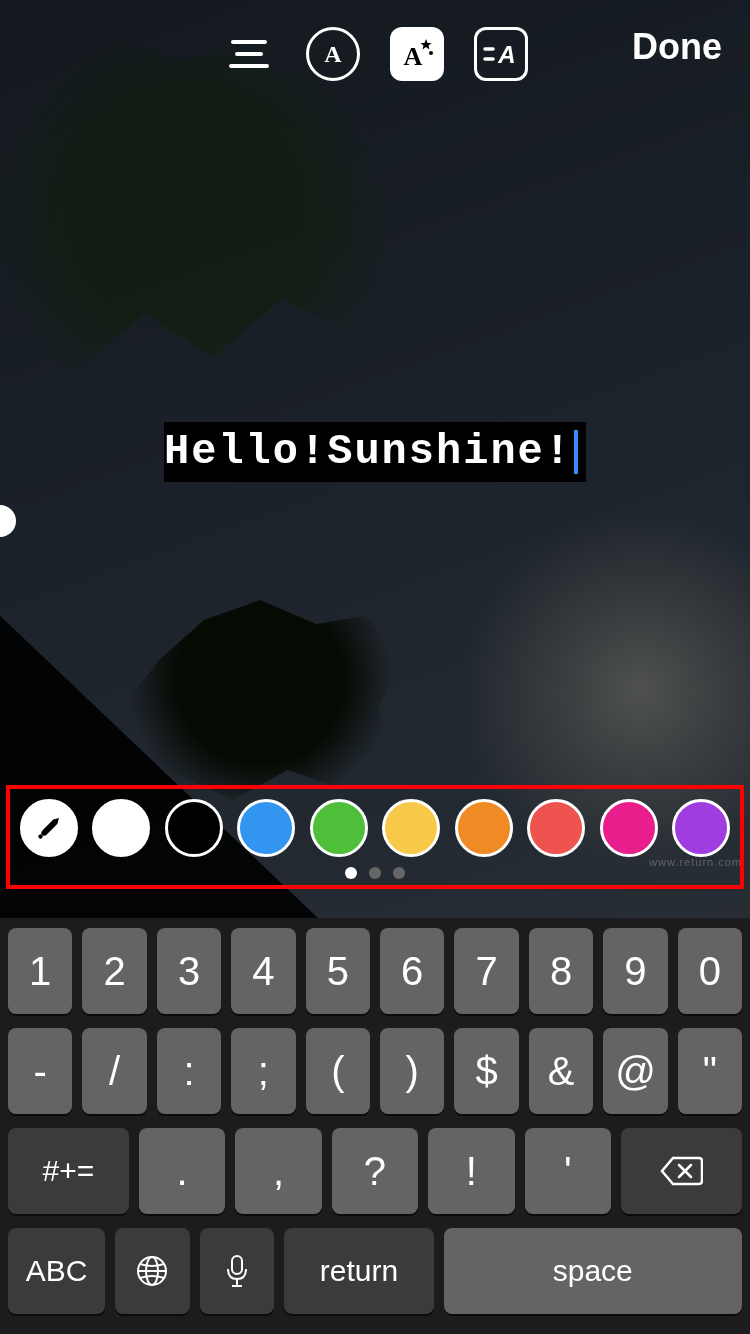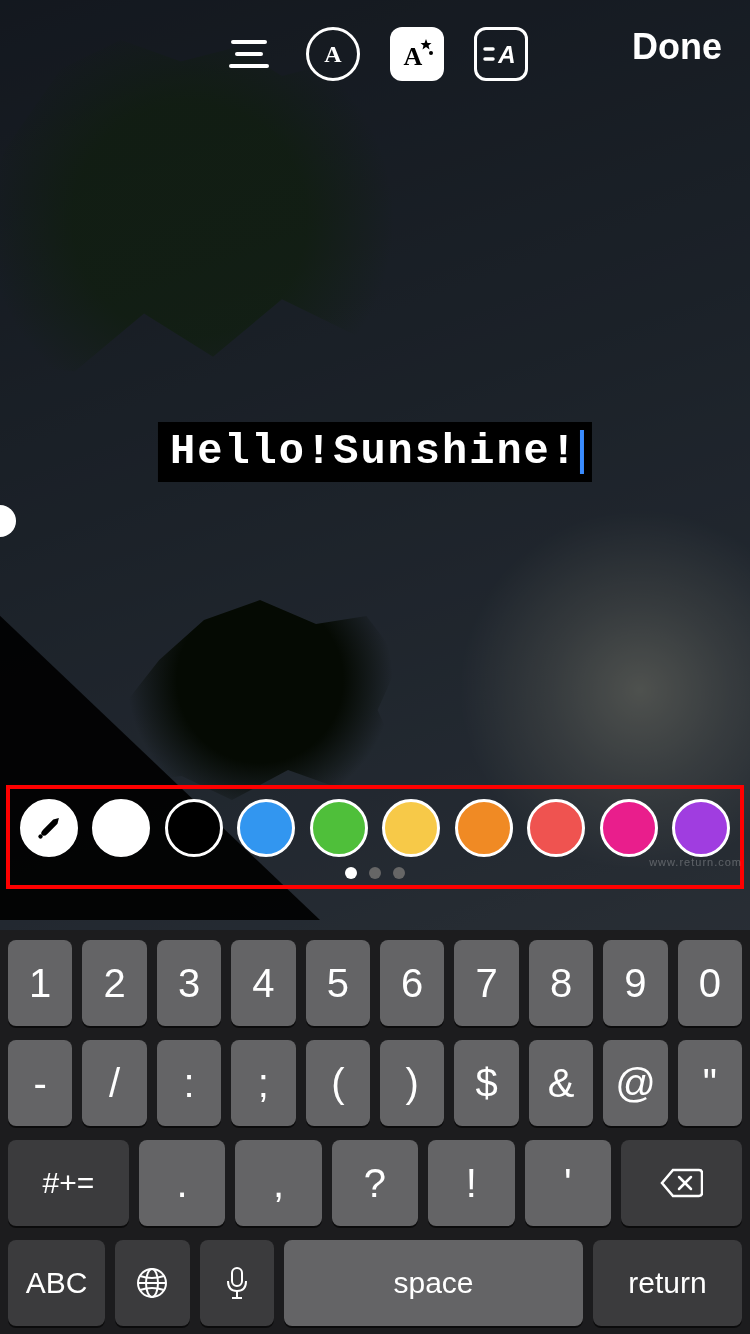--- a/index.html
+++ b/index.html
@@ -28,39 +28,39 @@
 
   
   .toolbar { position:absolute; top:24px; left:0; right:0; height:60px; display:flex; align-items:center; justify-content:center; gap:30px; }
   .tool { width:54px; height:54px; display:flex; align-items:center; justify-content:center; color:#fff; }
   .tool.outline { border:3px solid #fff; border-radius:50%; }
   .tool.filled { background:#fff; color:#000; border-radius:12px; }
   .tool.roundedoutline { border:3px solid #fff; border-radius:12px; }
   .done { position:absolute; right:28px; top:26px; color:#fff; font-size:36px; font-weight:600;text-align:right; }
 
   
-  .text-overlay { position:absolute; top:422px; left:50%; transform:translateX(-50%); background:#000; padding:6px 8px 6px 12px; display:flex; align-items:center; }
+  .text-overlay { position:absolute; top:422px; left:50%; transform:translateX(-50%); background:#000; padding:6px 8px 6px 0; display:flex; align-items:center; }
   .text-overlay span { font-family:"Courier New",Courier,monospace; font-size:42px; color:#fff; letter-spacing:2px; font-weight:bold; white-space:nowrap; }
   .cursor { width:4px; height:44px; background:#3a8cff; margin-left:2px; }
 
   .size-handle { position:absolute; top:505px; left:-16px; width:32px; height:32px; background:#fff; border-radius:50%; }
 
   
   .palette-wrap { position:absolute; top:785px; left:6px; right:6px; border:4px solid #ff0000; padding:4px 6px 6px 6px; }
   .palette { display:flex; align-items:center; justify-content:space-between; gap:12px; padding:6px 4px; }
   .swatch { width:58px; height:58px; border-radius:50%; border:3px solid #fff; flex:0 0 auto; }
   .swatch.picker { background:#fff; display:flex; align-items:center; justify-content:center; }
   .dots { display:flex; justify-content:center; gap:12px; margin-top:4px; }
   .dot { width:12px; height:12px; border-radius:50%; background:#666; }
   .dot.active { background:#fff; }
 
   
   .keyboard { position:absolute; bottom:0; left:0; right:0; background:#1c1c1e; padding:10px 8px 8px 8px; }
   .krow { display:flex; gap:10px; margin-bottom:14px; }
-  .krow:last-child { margin-bottom:0;justify-content:space-between; }
+  .krow:last-child { margin-bottom:12px;justify-content:space-between; }
   .key { flex:1 1 0; height:86px; background:#646466; border-radius:8px; color:#fff; display:flex; align-items:center; justify-content:center; font-size:40px; box-shadow:0 2px 0 rgba(0,0,0,0.6); }
   .key.dark { background:#3b3b3d; }
   .key.small-text { font-size:30px; }
 
   .watermark { position:absolute; right:8px; bottom:466px; font-size:11px; color:rgba(255,255,255,0.25); letter-spacing:1px; }
 </style>
 </head>
 <body>
 
 <div class="screen">
@@ -195,18 +195,18 @@
           </svg>
       </div>
       <div class="key dark" style="flex:1">
         <svg width="26" height="36" viewBox="0 0 26 36">
             <rect x="8" y="3" width="10" height="18" rx="5" fill="none" stroke="#fff" stroke-width="2"></rect>
             <path d="M4 16 Q4 26 13 26 Q22 26 22 16" fill="none" stroke="#fff" stroke-width="2"></path>
             <line x1="13" y1="26" x2="13" y2="32" stroke="#fff" stroke-width="2"></line>
             <line x1="8" y1="33" x2="18" y2="33" stroke="#fff" stroke-width="2"></line>
           </svg>
       </div>
+      <div class="key dark small-text" style="flex:2">return</div>
       <div class="key small-text" style="flex:4">space</div>
-      <div class="key dark small-text" style="flex:2">return</div>
     </div>
   </div>
 
 </div>
 
 </body></html>

